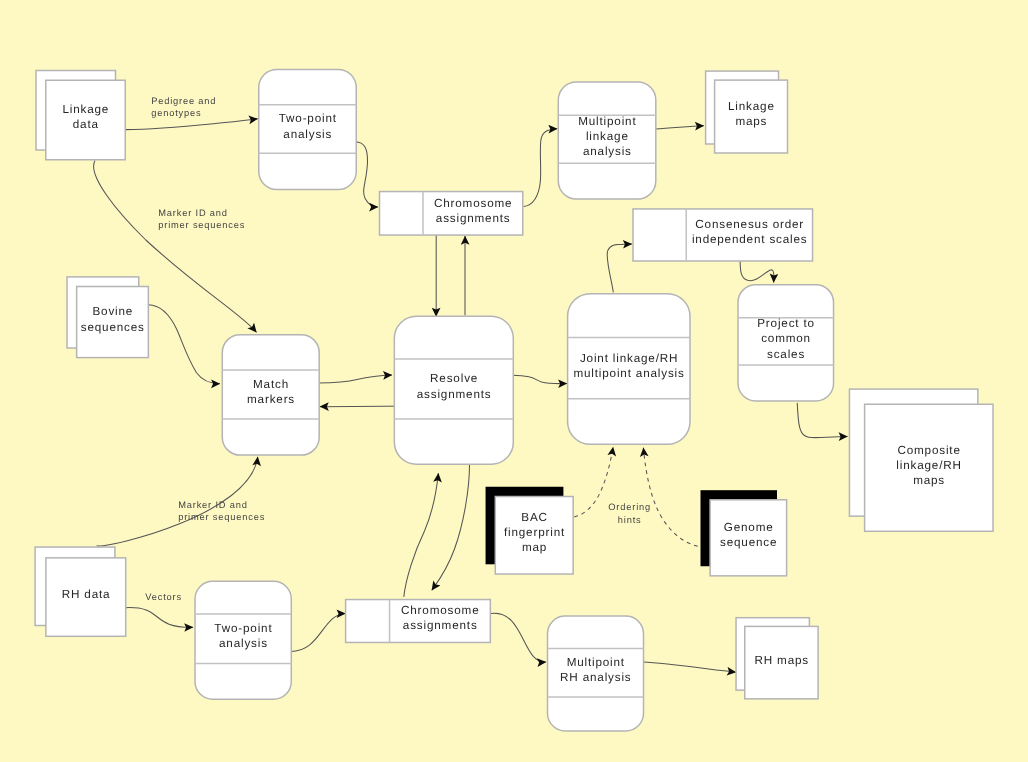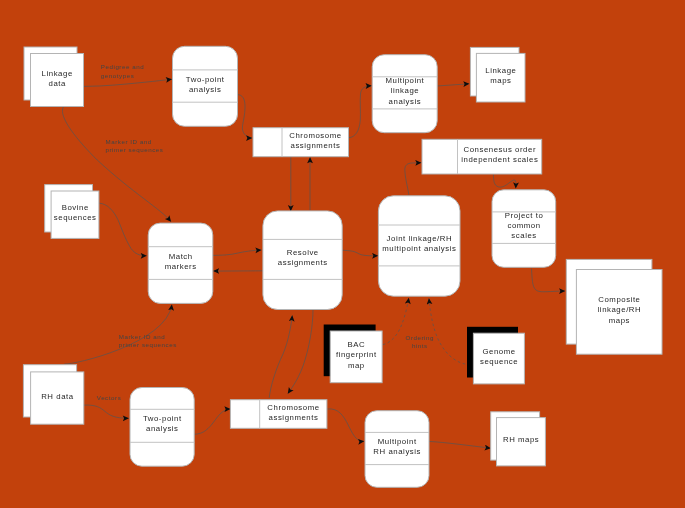--- a/index.html
+++ b/index.html
@@ -1,17 +1,17 @@
 <!DOCTYPE html>
 <html><head>
 <meta charset="utf-8">
 <title>Genome mapping workflow</title>
 <style>
   html,body{margin:0;padding:0;background:#ffffff;}
-  #page{position:relative;width:685px;height:508px;background:#c2410c;overflow:hidden;
+  #page{position:relative;width:685px;height:508px;background:#fef9c3;overflow:hidden;
         font-family:"Liberation Sans",sans-serif;}
   svg#diagram{display:block;width:685px;height:508px;}
   .node-text{font-family:"Liberation Sans",sans-serif;font-size:7.8px;letter-spacing:0.55px;
              fill:#262626;text-anchor:middle;}
   .edge-text{font-family:"Liberation Sans",sans-serif;font-size:6.2px;letter-spacing:0.55px;
              fill:#444444;}
   .shp{fill:#ffffff;stroke:#b4b4b4;stroke-width:1.0;}
   .divln{stroke:#c2c2c2;stroke-width:1.0;fill:none;}
   .edge{fill:none;stroke:#555555;stroke-width:0.7;}
   .edge.dashed{stroke-dasharray:2.6 2.6;}

